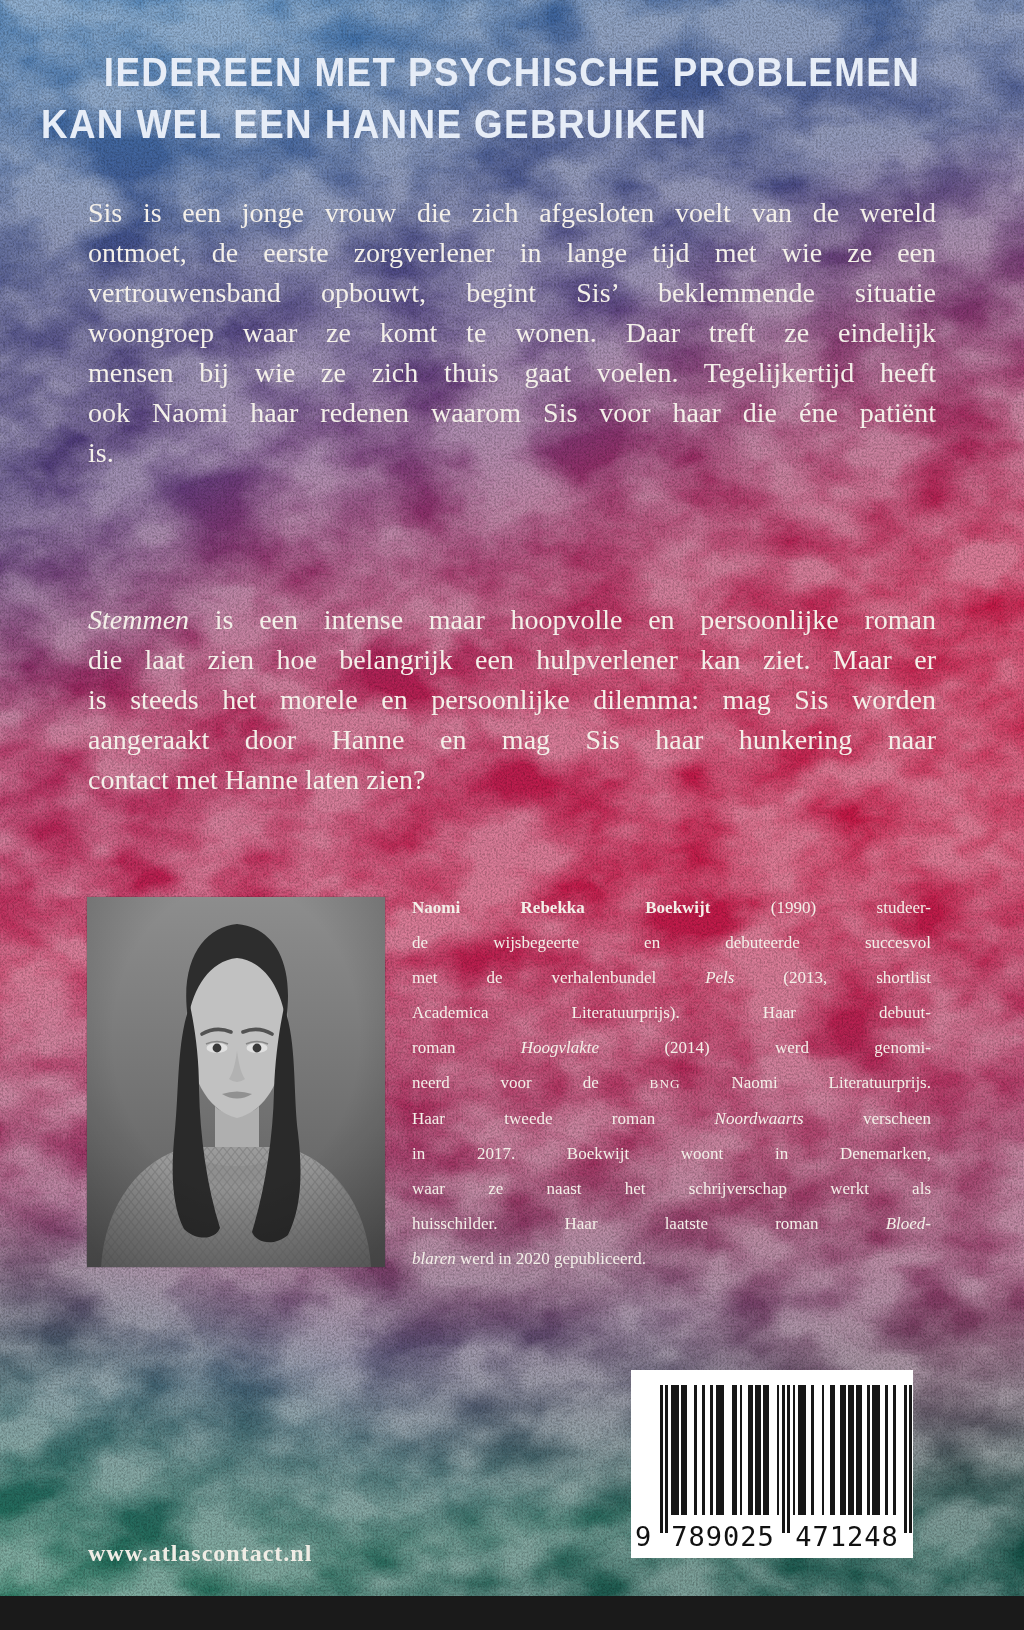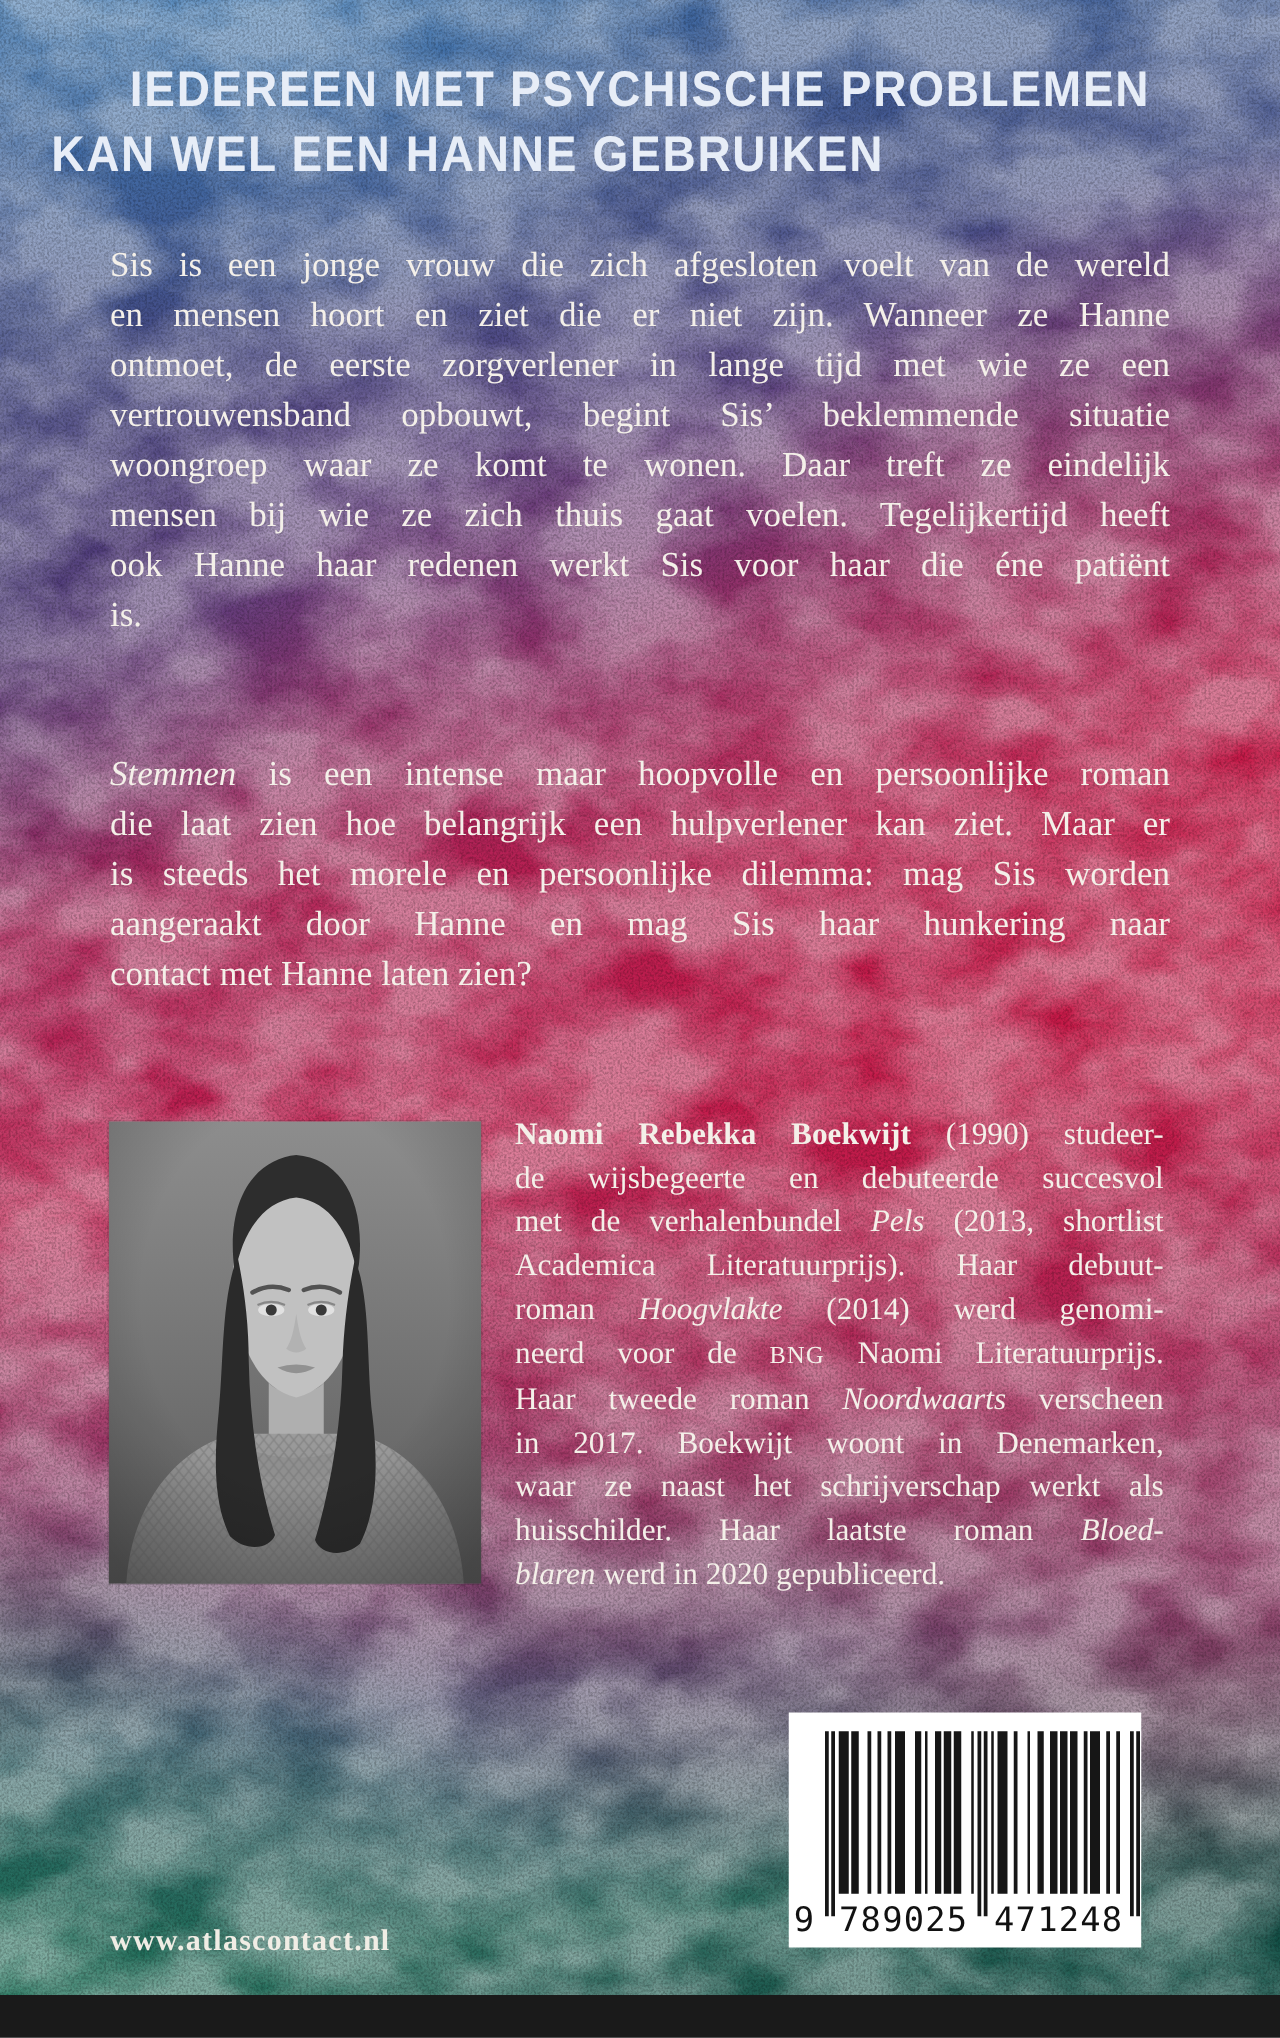--- a/index.html
+++ b/index.html
@@ -23,21 +23,21 @@
 
   
   .headline{left:0;right:0;top:46px;color:#e7edf7;font-family:"Liberation Sans",sans-serif;
     font-weight:bold;font-size:40px;line-height:52px;letter-spacing:1.5px;}
   .headline .tline{text-align:center;text-align-last:center;transform:scaleX(.92);white-space:nowrap;}
 
   
   .bodytext{color:#f4f0e9;font-size:28px;line-height:40px;}
   .p1{left:88px;top:193px;width:848px;}
   .p2{left:88px;top:600px;width:848px;}
-  .bio{left:412px;top:890px;width:519px;font-size:25px;line-height:35px;color:#f4f0e9;}
+  .bio{left:412px;top:890px;width:519px;font-size:17px;line-height:35px;color:#f4f0e9;}
   .tline{text-align:justify;text-align-last:justify;white-space:nowrap;}
   .tline.lastline{text-align-last:left;}
   .it{font-style:italic;font-family:Liberation Serif, serif;}
   .bd{font-weight:bold;}
   .sc{font-size:.78em;letter-spacing:1px;margin-top:13px;}
 
   
   .photo{left:87px;top:897px;width:298px;height:370px;filter:grayscale(100%) contrast(.98);
     box-shadow:0 0 0 1px rgba(0,0,0,.12);}
   .photo svg{display:block;}
@@ -74,26 +74,25 @@
     <rect width="1024" height="1630" filter="url(#grainF)"></rect>
   </svg>
 
   <div class="layer headline">
       <div class="tline"><span>IEDEREEN MET PSYCHISCHE PROBLEMEN</span></div>
       <div class="tline lastline"><span>KAN WEL EEN HANNE GEBRUIKEN</span></div>
     </div>
 
   <div class="layer bodytext p1">
       <div class="tline"><span>Sis is een jonge vrouw die zich afgesloten voelt van de wereld</span></div>
-      <div class="tline"><span>en mensen hoort en ziet die er niet zijn. Wanneer ze Hanne</span></div>
       <div class="tline"><span>ontmoet, de eerste zorgverlener in lange tijd met wie ze een</span></div>
       <div class="tline"><span>vertrouwensband opbouwt, begint Sis’ beklemmende situatie</span></div>
       <div class="tline"><span>woongroep waar ze komt te wonen. Daar treft ze eindelijk</span></div>
       <div class="tline"><span>mensen bij wie ze zich thuis gaat voelen. Tegelijkertijd heeft</span></div>
-      <div class="tline"><span>ook Hanne haar redenen werkt Sis voor haar die éne patiënt</span></div>
+      <div class="tline"><span>ook Naomi haar redenen waarom Sis voor haar die éne patiënt</span></div>
       <div class="tline lastline"><span>is.</span></div>
     </div>
   <div class="layer bodytext p2">
       <div class="tline"><span class="it">Stemmen</span><span> is een intense maar hoopvolle en persoonlijke roman</span></div>
       <div class="tline"><span>die laat zien hoe belangrijk een hulpverlener kan ziet. Maar er</span></div>
       <div class="tline"><span>is steeds het morele en persoonlijke dilemma: mag Sis worden</span></div>
       <div class="tline"><span>aangeraakt door Hanne en mag Sis haar hunkering naar</span></div>
       <div class="tline lastline"><span>contact met Hanne laten zien?</span></div>
     </div>
 

